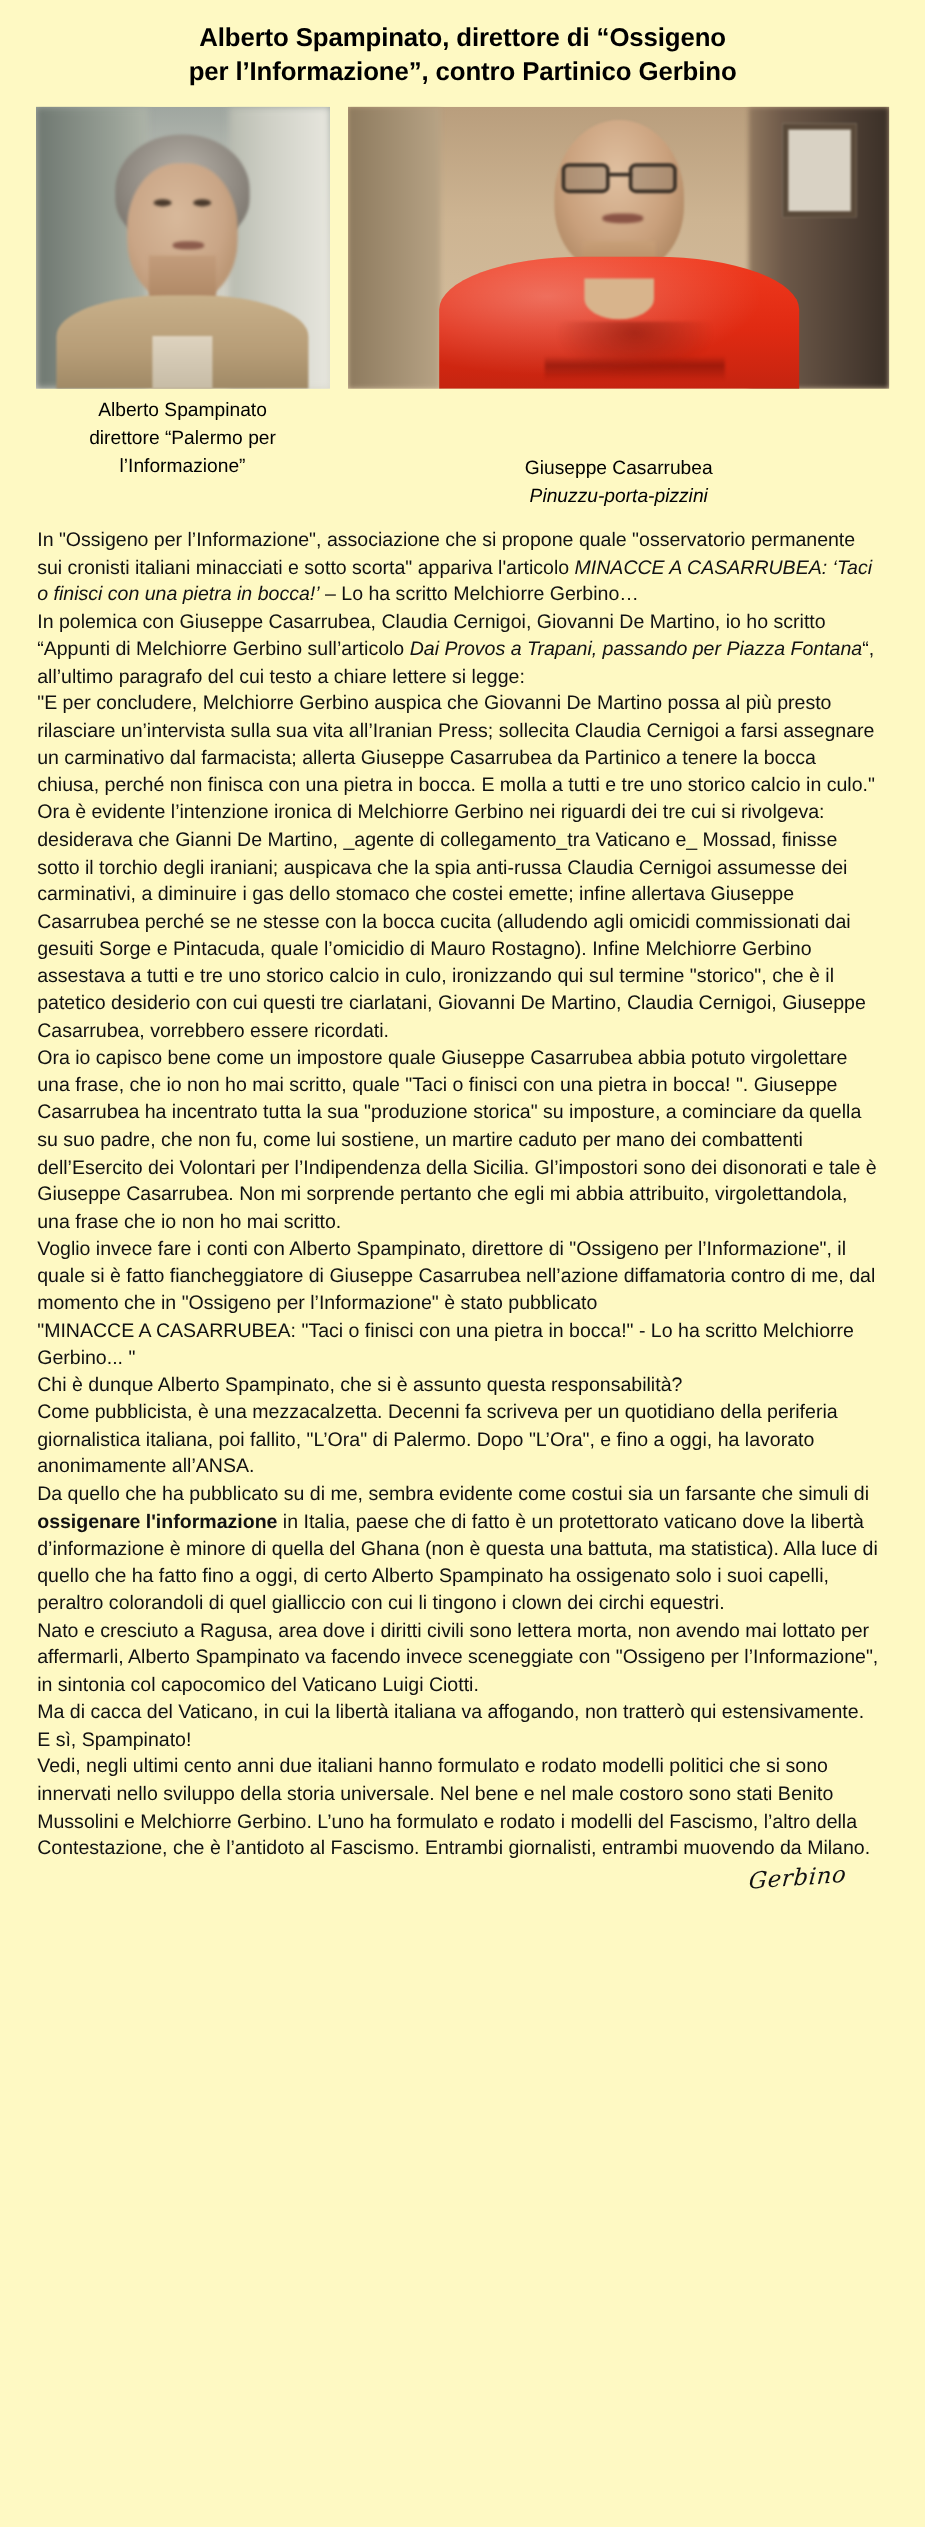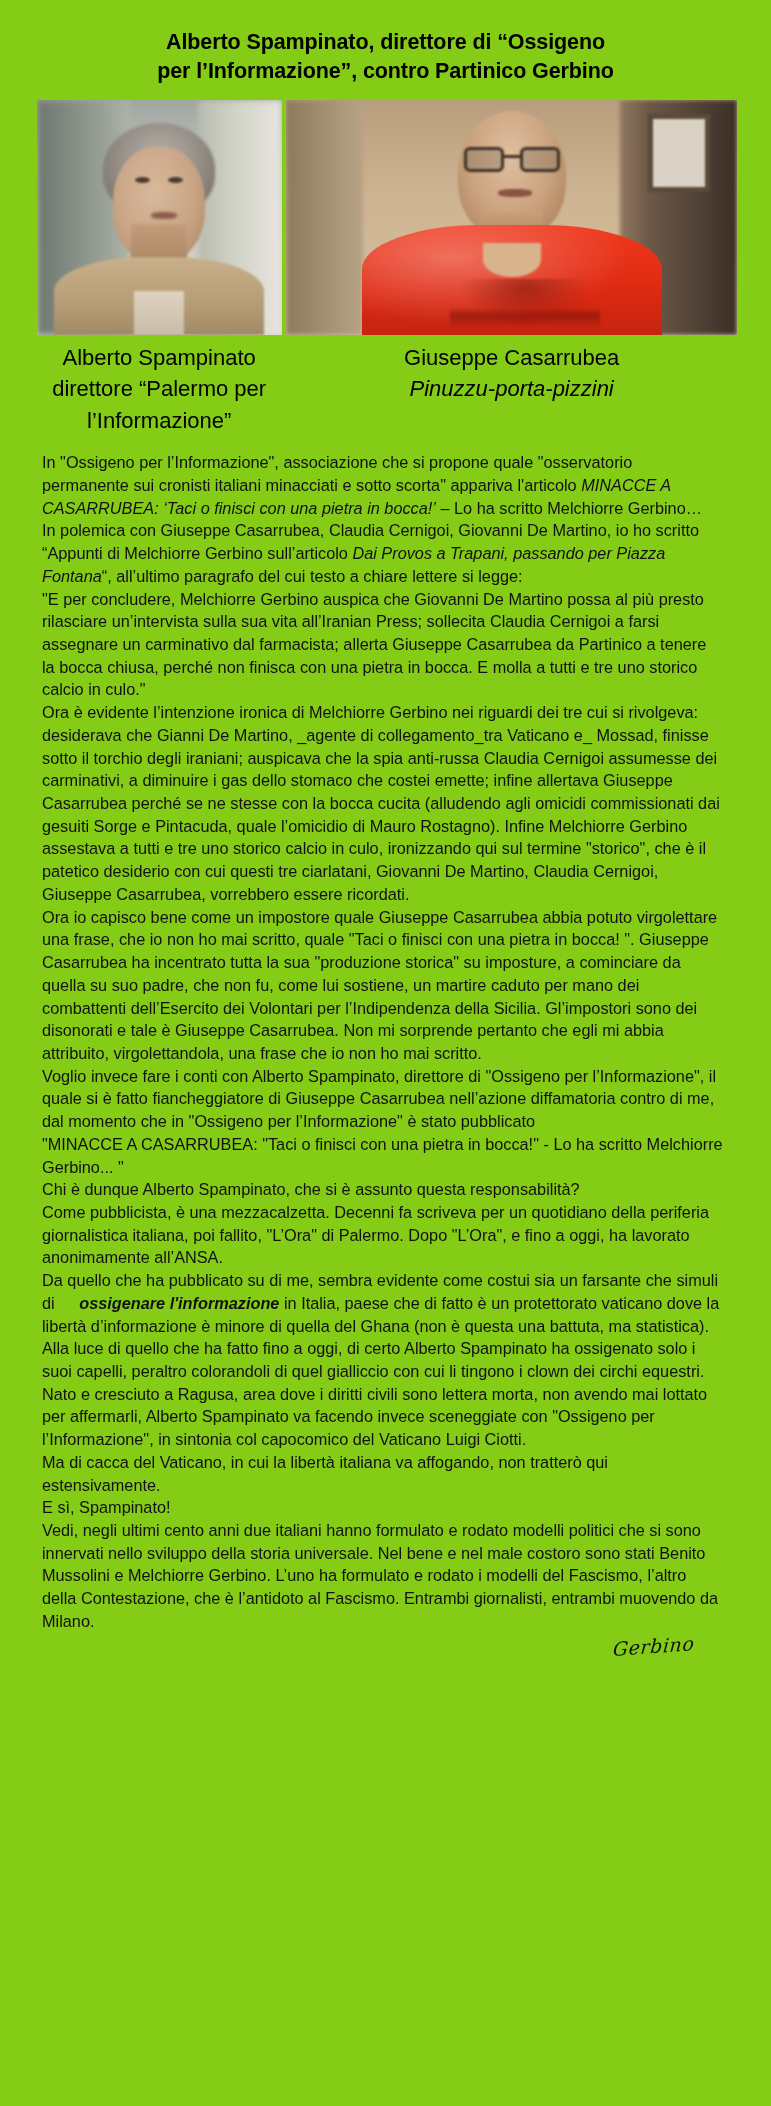--- a/index.html
+++ b/index.html
@@ -10,23 +10,23 @@
   body {
     width: 771px;
     font-family: "Liberation Sans", sans-serif;
     color: #1a1a1a;
     -webkit-font-smoothing: antialiased;
   }
   .page {
     width: 771px;
     min-height: 2106px;
     position: relative;
-    background: #84cc16;
+    background: #fef9c3;
     box-sizing: border-box;
-    padding: 12px;
+    padding: 1px;
   }
 
   
   .title-block {
     padding: 16px 54px 6px 54px;
     text-align: center;
   }
   .title-line {
     font-size: 21.5px;
     font-weight: bold;
@@ -41,21 +41,21 @@
     justify-content: space-between;
     align-items: flex-start;
     padding: 8px 21px 0 21px;
   }
   .photo-col {
     display: flex;
     flex-direction: column;
     align-items: center;
   }
   .photo-col.left { width: 262px; }
-  .photo-col.right { width: 470px; }
+  .photo-col.right { width: 470px; gap: 48px; }
 
   .photo {
     position: relative;
     overflow: hidden;
     border: 0;
   }
   .photo.left-photo {
     width: 245px;
     height: 235px;
   }
@@ -210,40 +210,40 @@
     position: absolute; left: 50%; bottom: 58px;
     width: 58px; height: 34px; margin-left: -29px;
     background: #d8b48c;
     border-radius: 0 0 50% 50%;
     filter: blur(1px);
   }
 
   
   .caption {
     text-align: center;
-    font-size: 22px;
+    font-size: 16px;
     line-height: 1.45;
     color: #000;
     margin-top: 7px;
   }
   .caption .it { font-style: italic; }
 
   
   .body-text {
     padding: 14px 36px 0 30px;
     font-size: 16.3px;
     line-height: 1.395;
     color: #111;
     text-align: left;
   }
   .body-text p {
     margin: 0;
   }
   .body-text i { font-style: italic; }
-  .body-text .bold-it { font-style: italic; font-weight: bold; margin-left: 20px; }
+  .body-text .bold-it { font-weight: bold; }
 
   
   .signature-row {
     position: relative;
     height: 44px;
     padding-right: 64px;
   }
   .signature {
     position: absolute;
     right: 64px;

